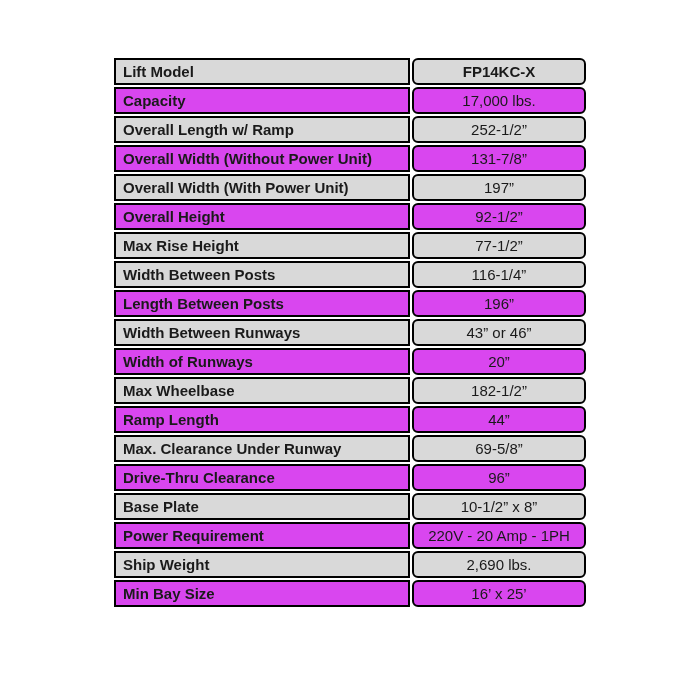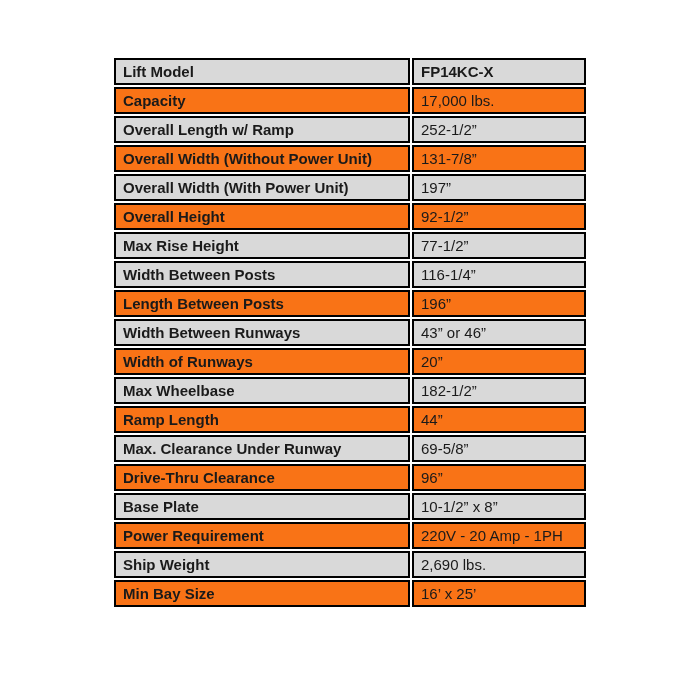--- a/index.html
+++ b/index.html
@@ -34,25 +34,26 @@
     line-height: 23px;
     vertical-align: middle;
     overflow: hidden;
     white-space: nowrap;
   }
   table.spec-table td.label {
     font-weight: bold;
     text-align: left;
   }
   table.spec-table td.value {
-    text-align: left;
+    text-align: center;
     font-weight: normal;
+    border-radius: 6px;
   }
   tr.shaded td { background: #d9d9d9; }
-  tr.plain td { background: #f97316; }
+  tr.plain td { background: #d946ef; }
   tr.header-row td.value { font-weight: bold; }
 </style>
 </head>
 <body>
 
 <div class="page">
   <table class="spec-table">
     <colgroup>
       <col class="c-label">
       <col class="c-value">

